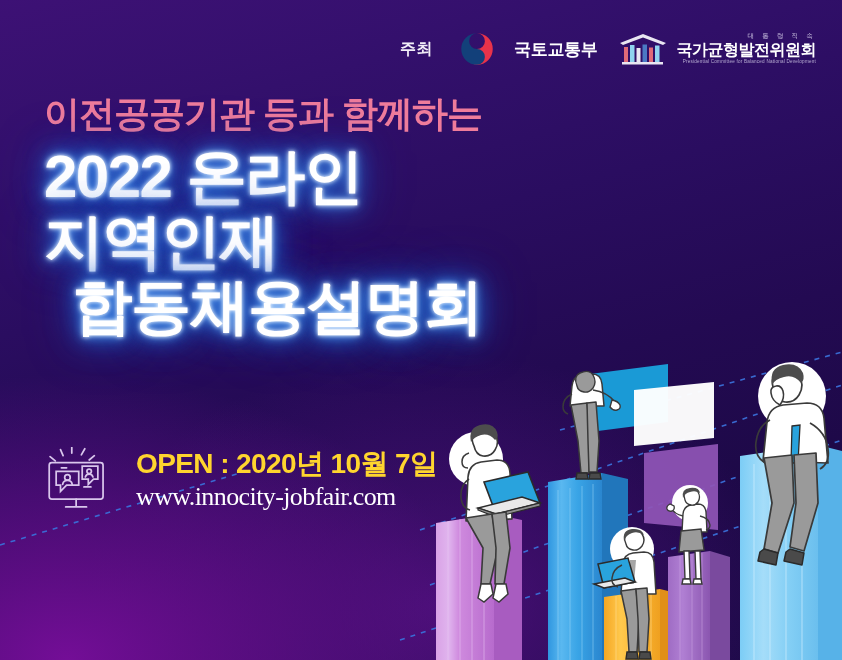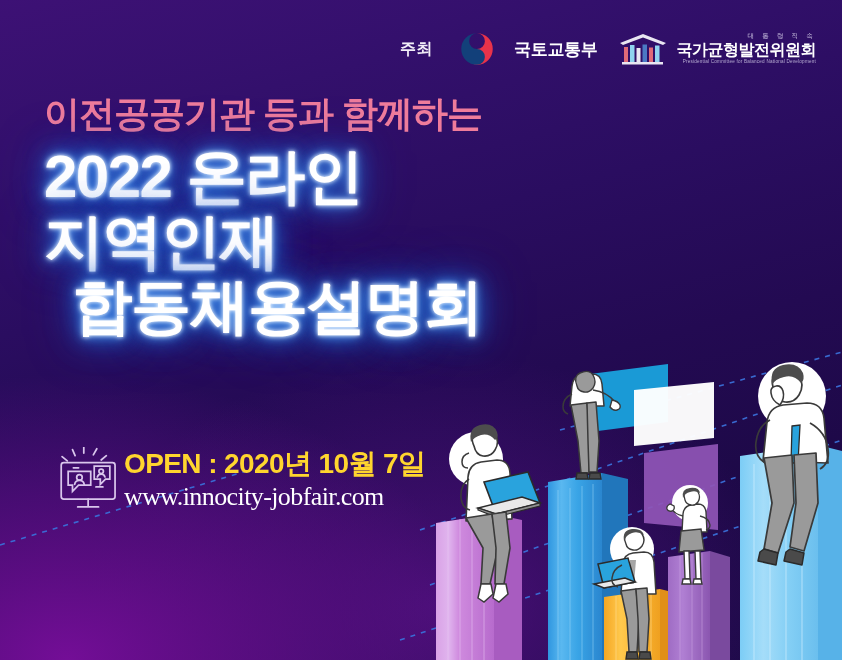--- a/index.html
+++ b/index.html
@@ -56,22 +56,22 @@
       0 0 20px #2d7fe8,
       0 0 34px #1a5fd0,
       0 0 52px #1447b4;
   }
   .t1 { font-size:60px; margin-top:16px; }
   .t2 { font-size:60px; margin-top:6px; }
   .t3 { font-size:60px; margin-top:6px;text-align:right; }
 
   
   .openblock {
-    position:absolute; left:56px; top:447px; z-index:6;
-    display:flex; align-items:center; gap:2px;
+    position:absolute; left:44px; top:447px; z-index:6;
+    display:flex; align-items:center; gap:26px;
   }
   .monitor-icon { width:66px; height:66px; flex:none; }
   .opentext { display:flex; flex-direction:column; line-height:1.08; }
   .open-date { color:#ffd52e; font-size:28px; font-weight:bold; letter-spacing:-0.6px; }
   .open-url  { color:#ffffff; font-size:26px; letter-spacing:-0.6px; margin-top:3px;font-family:Liberation Serif, serif; }
 
   
   .scene { position:absolute; right:0; bottom:0; width:420px; height:300px; z-index:4; }
 </style>
 </head>

